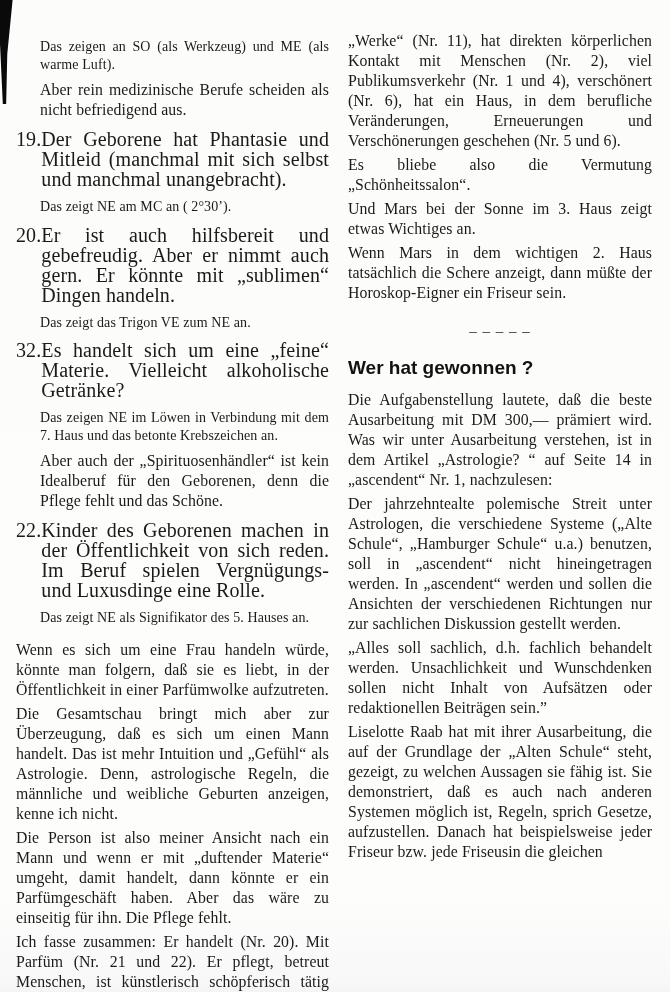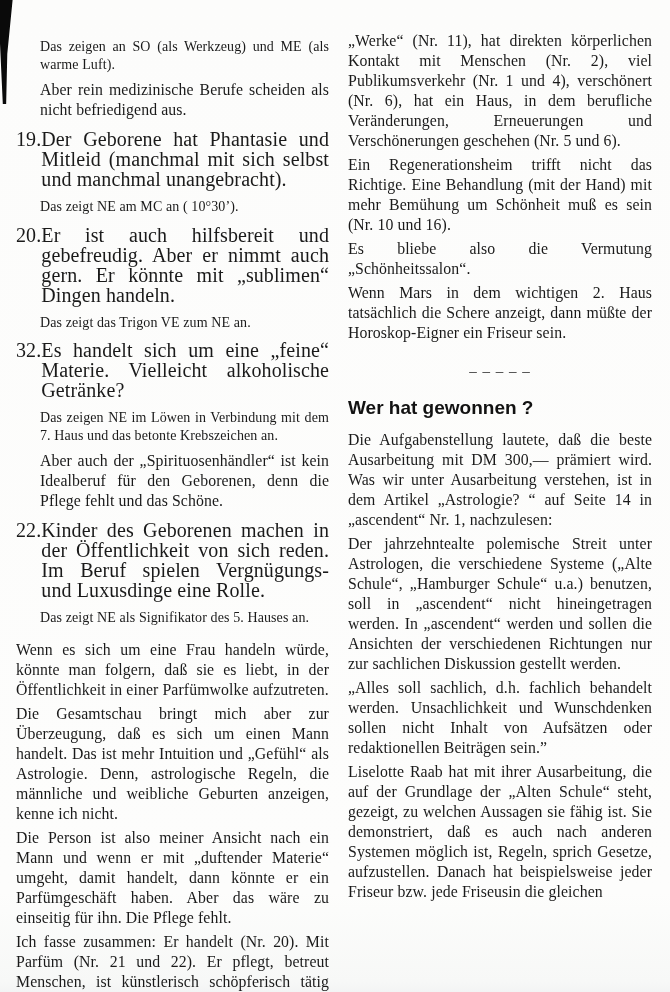--- a/index.html
+++ b/index.html
@@ -88,21 +88,21 @@
   <div class="corner-mark"></div>
 
   <div class="col col-left">
     <p class="note ind">Das zeigen an SO (als Werkzeug) und ME (als warme Luft).</p>
     <p class="body ind">Aber rein medizinische Berufe scheiden als nicht befriedigend aus.</p>
 
     <div class="item">
       <span class="item-num">19.</span>
       <span class="item-text">Der Geborene hat Phantasie und Mitleid (manchmal mit sich selbst und manchmal unangebracht).</span>
     </div>
-    <p class="note ind">Das zeigt NE am MC an ( 10°30’).</p>
+    <p class="note ind">Das zeigt NE am MC an ( 2°30’).</p>
 
     <div class="item">
       <span class="item-num">20.</span>
       <span class="item-text">Er ist auch hilfsbereit und gebefreudig. Aber er nimmt auch gern. Er könnte mit „sublimen“ Dingen handeln.</span>
     </div>
     <p class="note ind">Das zeigt das Trigon VE zum NE an.</p>
 
     <div class="item">
       <span class="item-num">32.</span>
       <span class="item-text">Es handelt sich um eine „feine“ Materie. Vielleicht alkoholische Getränke?</span>
@@ -117,22 +117,22 @@
     <p class="note ind">Das zeigt NE als Signifikator des 5. Hauses an.</p>
 
     <p class="body gap-top">Wenn es sich um eine Frau handeln würde, könnte man folgern, daß sie es liebt, in der Öffentlichkeit in einer Parfümwolke aufzutreten.</p>
     <p class="body tight">Die Gesamtschau bringt mich aber zur Überzeugung, daß es sich um einen Mann handelt. Das ist mehr Intuition und „Gefühl“ als Astrologie. Denn, astrologische Regeln, die männliche und weibliche Geburten anzeigen, kenne ich nicht.</p>
     <p class="body">Die Person ist also meiner Ansicht nach ein Mann und wenn er mit „duftender Materie“ umgeht, damit handelt, dann könnte er ein Parfümgeschäft haben. Aber das wäre zu einseitig für ihn. Die Pflege fehlt.</p>
     <p class="body">Ich fasse zusammen: Er handelt (Nr. 20). Mit Parfüm (Nr. 21 und 22). Er pflegt, betreut Menschen, ist künstlerisch schöpferisch tätig (Nr. 3, 4, 8, 9, 10. 14). Er verkauft seine</p>
   </div>
 
   <div class="col col-right">
     <p class="body tight">„Werke“ (Nr. 11), hat direkten körperlichen Kontakt mit Menschen (Nr. 2), viel Publikumsverkehr (Nr. 1 und 4), verschönert (Nr. 6), hat ein Haus, in dem berufliche Veränderungen, Erneuerungen und Verschönerungen geschehen (Nr. 5 und 6).</p>
-    <p class="body">Ein Regenerationsheim trifft nicht das Richtige. Eine Behandlung (mit der Hand) mit mehr Bemühung um Schönheit muß es sein (Nr. 10 und 16).</p>
     <p class="body">Es bliebe also die Vermutung „Schönheitssalon“.</p>
+    <p class="body">Und Mars bei der Sonne im 3. Haus zeigt etwas Wichtiges an.</p>
     <p class="body tight">Wenn Mars in dem wichtigen 2. Haus tatsächlich die Schere anzeigt, dann müßte der Horoskop-Eigner ein Friseur sein.</p>
 
     <div class="separator">– – – – –</div>
 
     <h2 class="heading">Wer hat gewonnen ?</h2>
 
     <p class="body">Die Aufgabenstellung lautete, daß die beste Ausarbeitung mit DM 300,— prämiert wird. Was wir unter Ausarbeitung verstehen, ist in dem Artikel „Astrologie? “ auf Seite 14 in „ascendent“ Nr. 1, nachzulesen:</p>
     <p class="body">Der jahrzehntealte polemische Streit unter Astrologen, die verschiedene Systeme („Alte Schule“, „Hamburger Schule“ u.a.) benutzen, soll in „ascendent“ nicht hineingetragen werden. In „ascendent“ werden und sollen die Ansichten der verschiedenen Richtungen nur zur sachlichen Diskussion gestellt werden.</p>
     <p class="body">„Alles soll sachlich, d.h. fachlich behandelt werden. Unsachlichkeit und Wunschdenken sollen nicht Inhalt von Aufsätzen oder redaktionellen Beiträgen sein.”</p>
     <p class="body">Liselotte Raab hat mit ihrer Ausarbeitung, die auf der Grundlage der „Alten Schule“ steht, gezeigt, zu welchen Aussagen sie fähig ist. Sie demonstriert, daß es auch nach anderen Systemen möglich ist, Regeln, sprich Gesetze, aufzustellen. Danach hat beispielsweise jeder Friseur bzw. jede Friseusin die gleichen</p>

